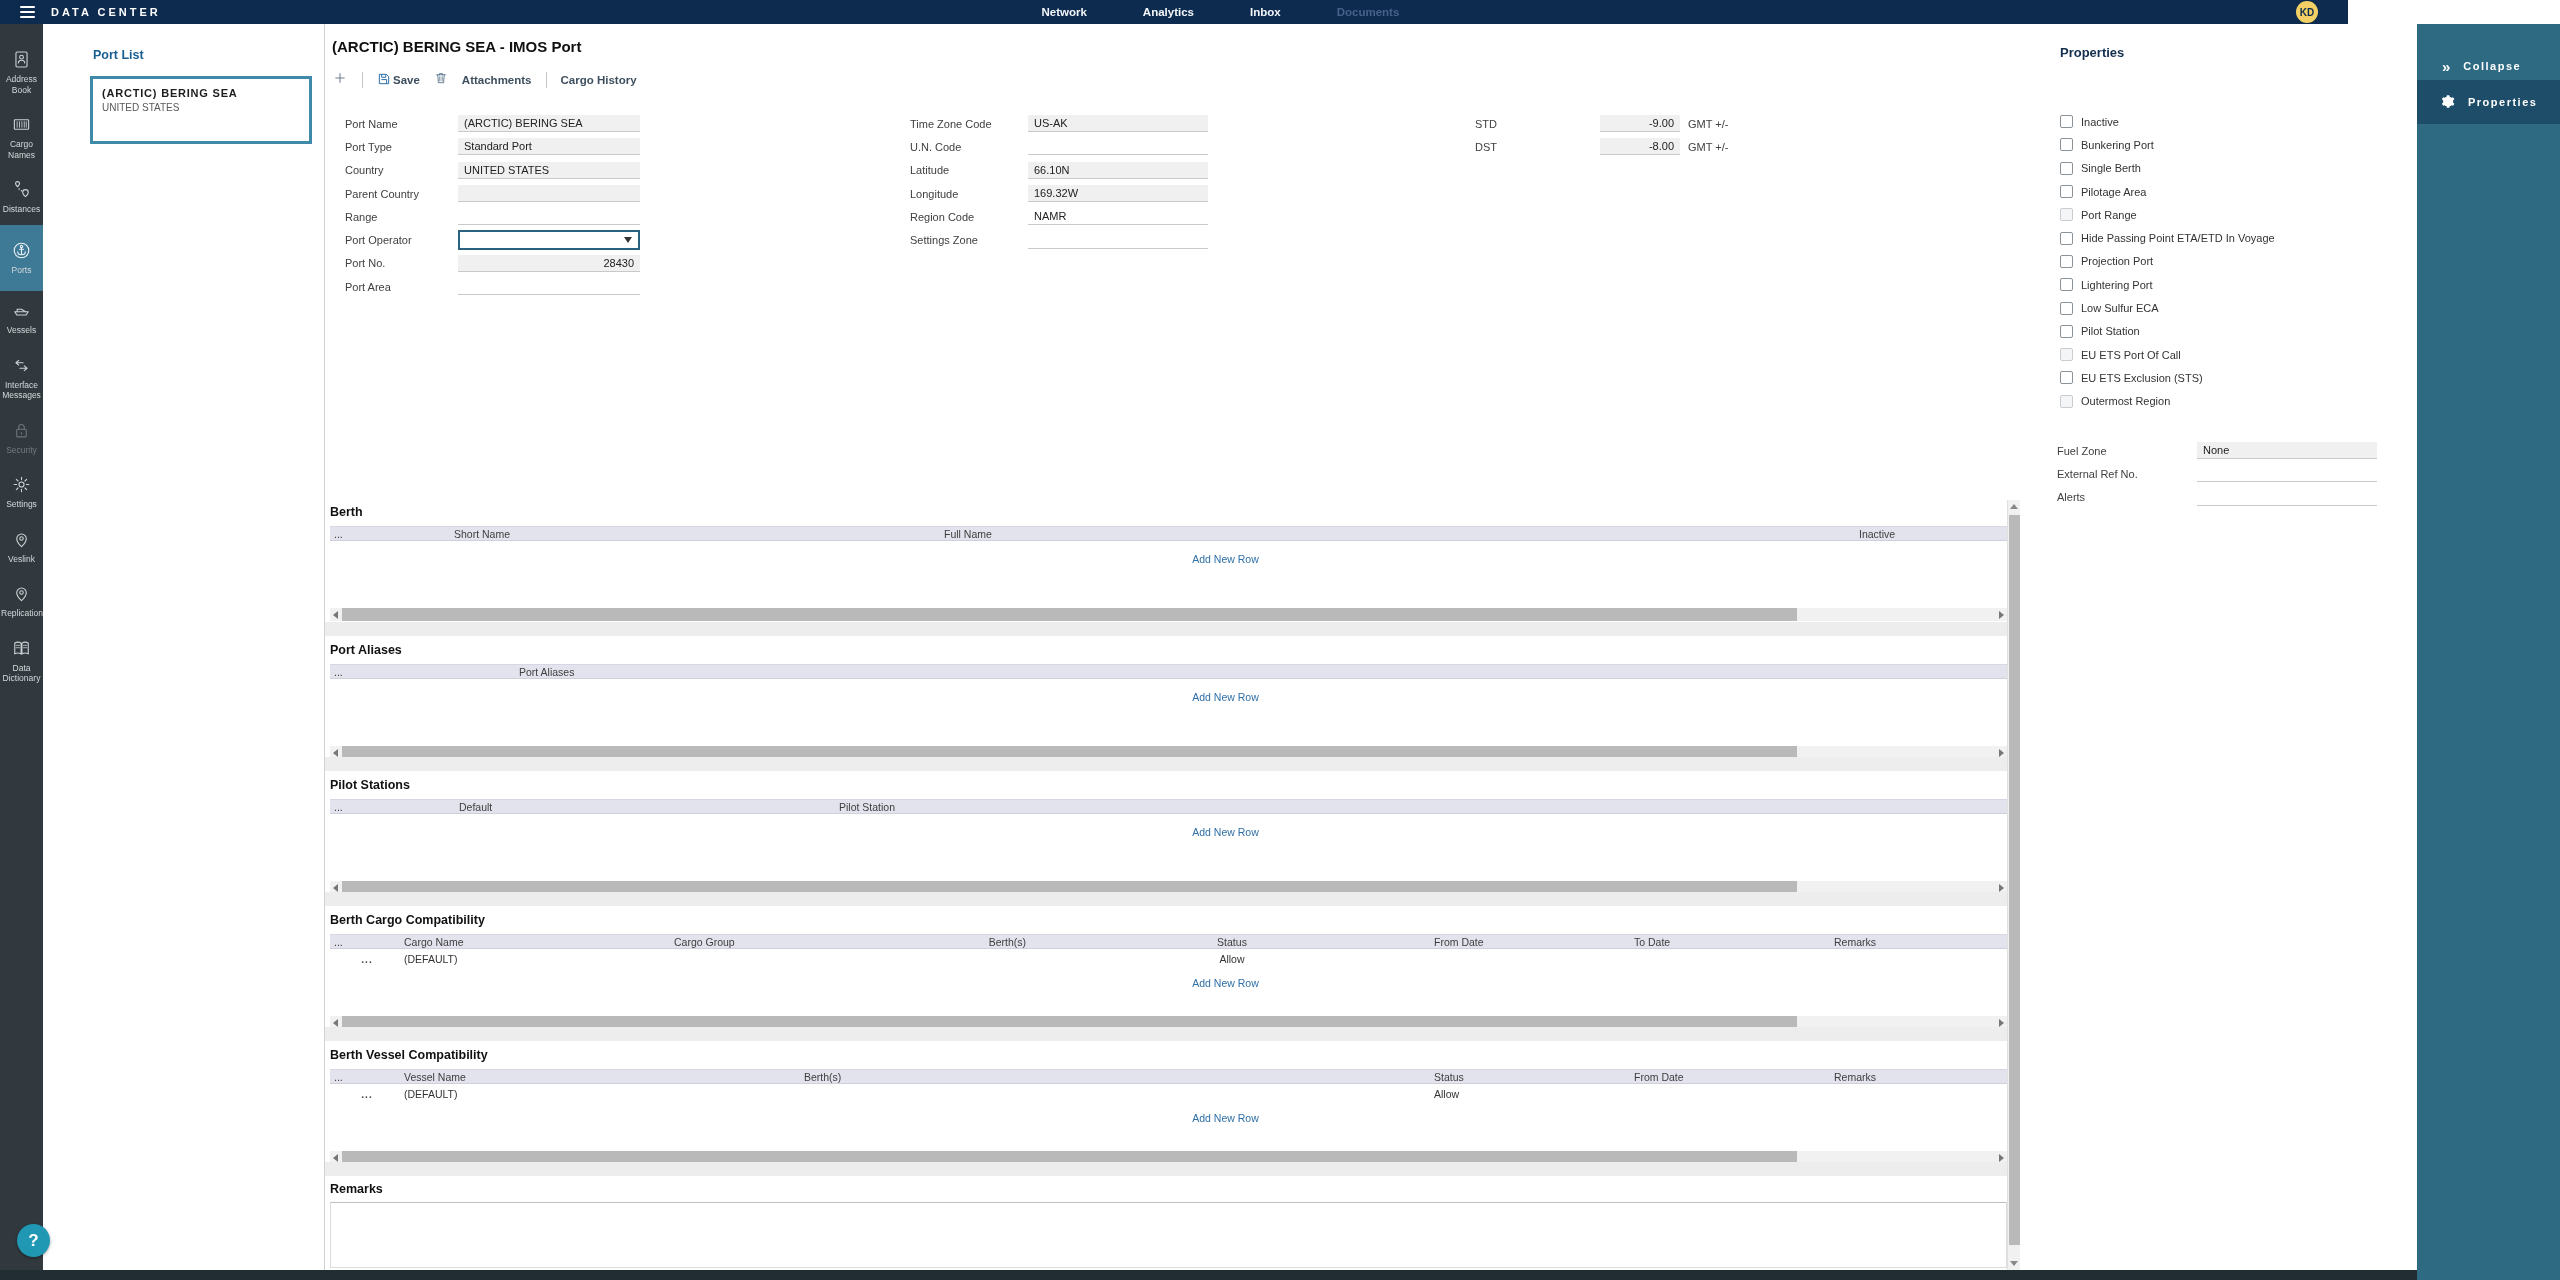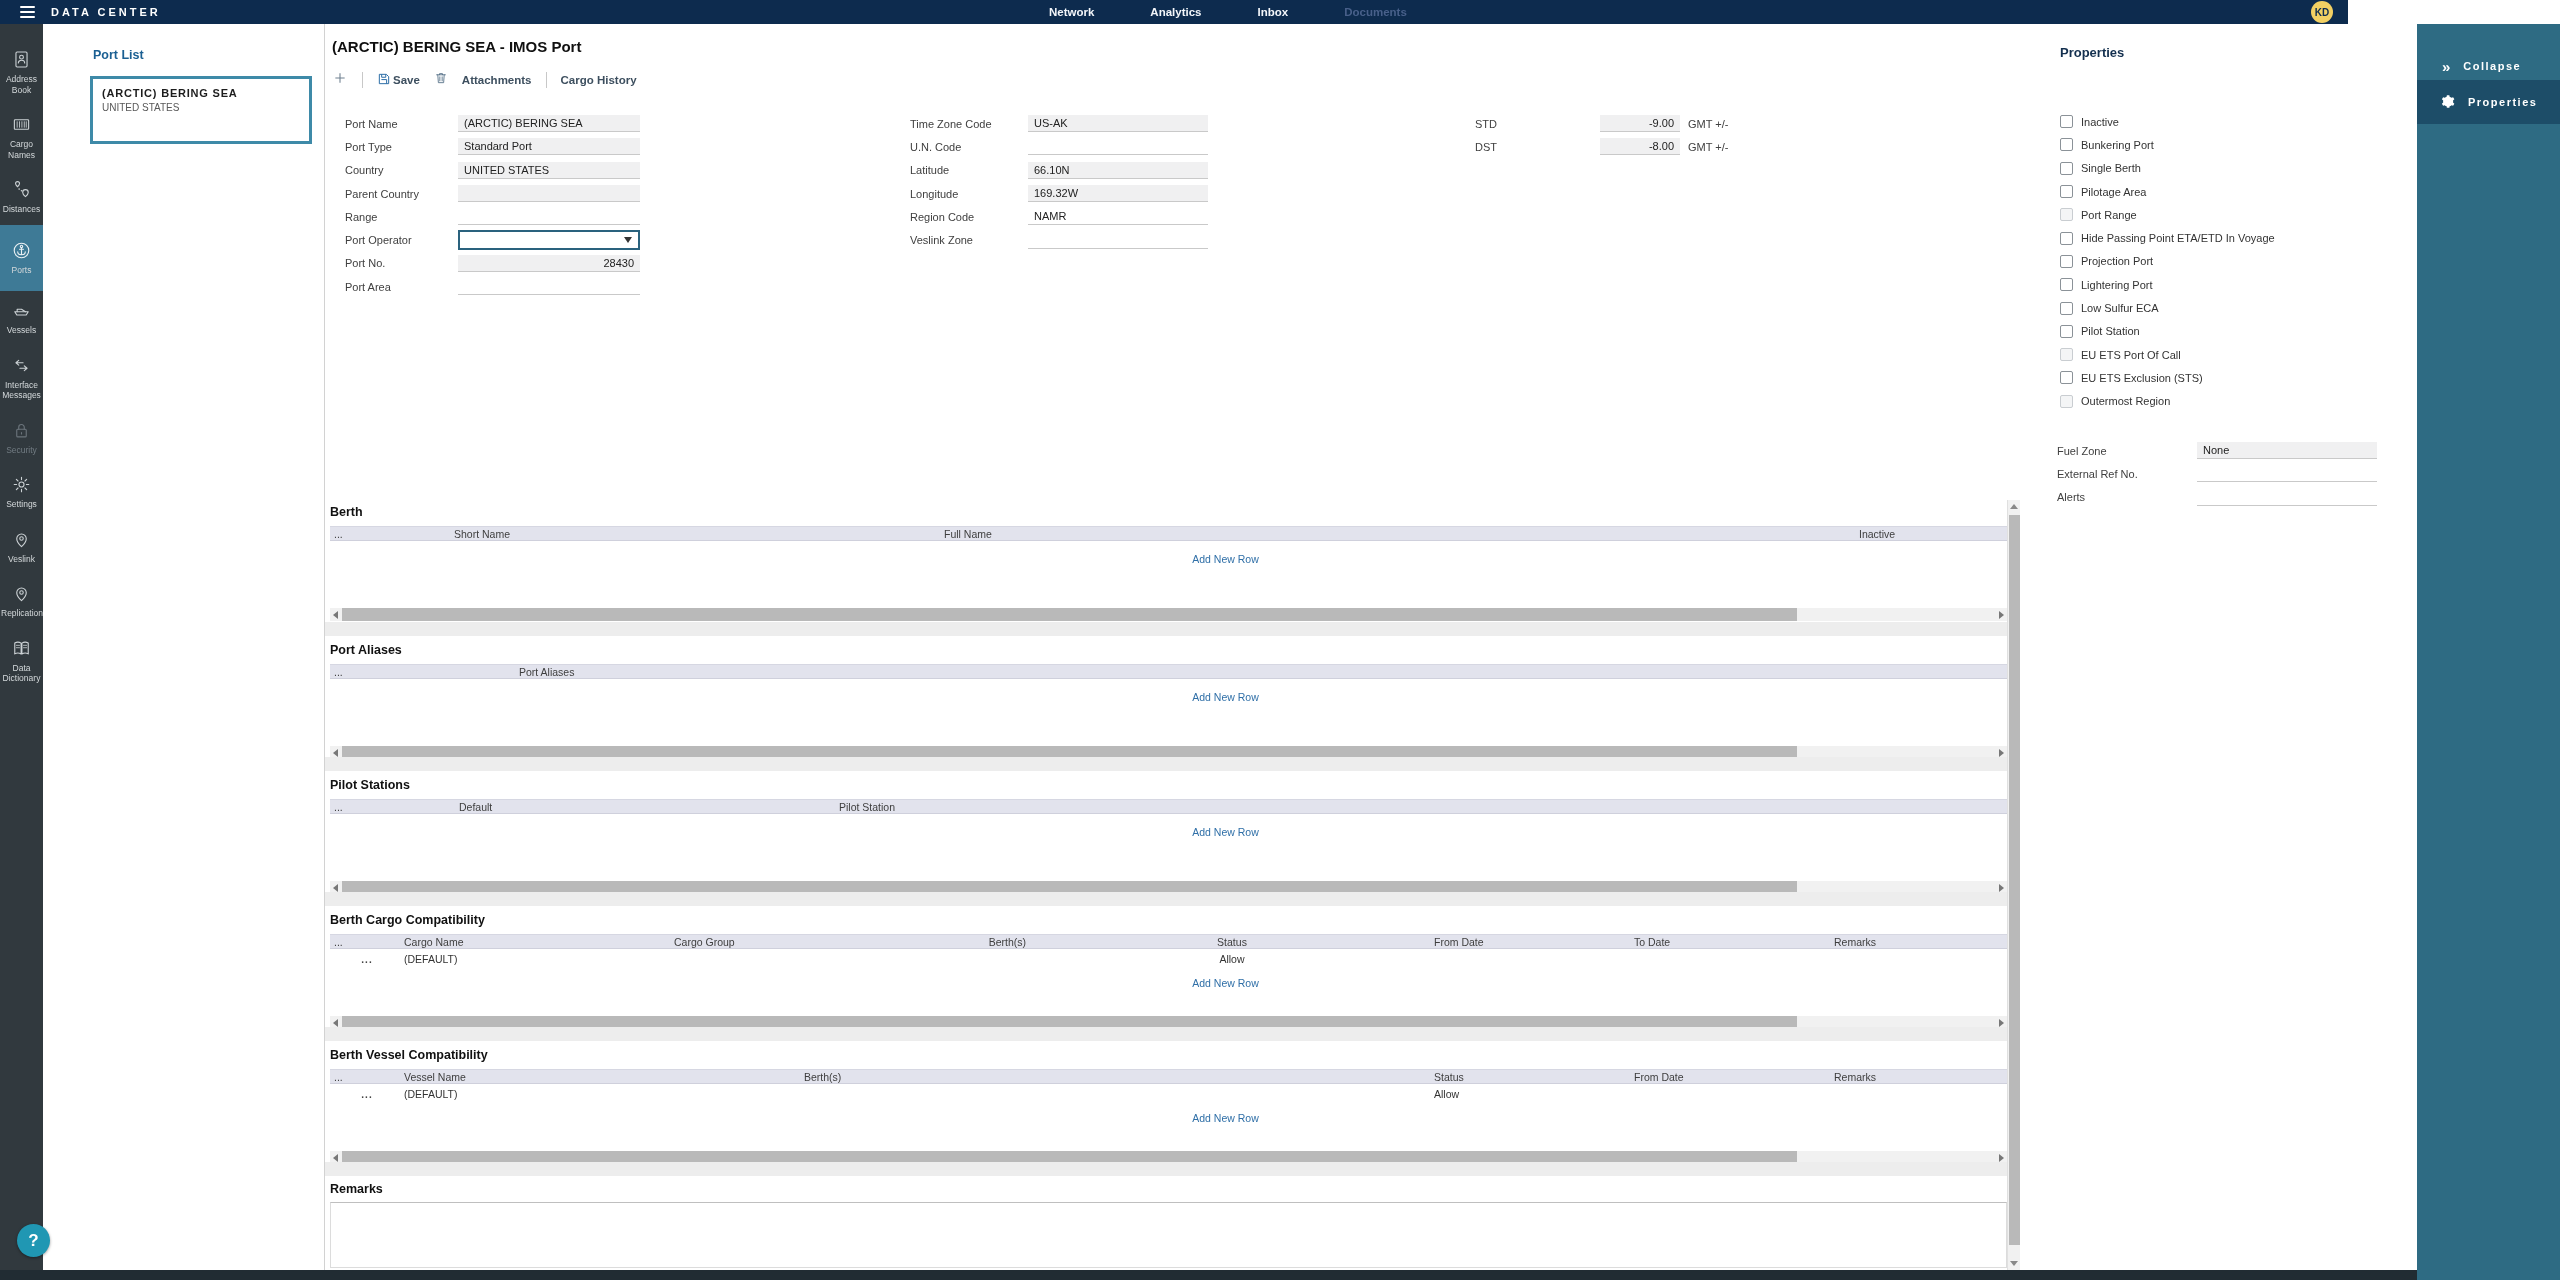--- a/index.html
+++ b/index.html
@@ -128,21 +128,21 @@
       </div>
     <div class="tb-title">DATA CENTER</div>
   </div>
   <div class="tb-right">
 
   <div class="tb-nav">Network</div>
       <div class="tb-nav">Analytics</div>
       <div class="tb-nav">Inbox</div>
       <div class="tb-nav disabled">Documents</div>
     </div>
-  <div style="display:flex;align-items:center;padding-right:15px">
+  <div style="display:flex;align-items:center;padding-right:30px">
     <div class="avatar">KD</div>
   </div>
 </div>
 
 <div class="sidebar">
   <div class="sb-item">
     <svg viewBox="0 0 24 24">
         <rect x="5" y="2.5" width="14" height="19" rx="1.5"></rect>
         <circle cx="12" cy="9" r="2.4"></circle>
         <path d="M8 16.5c0-2.2 1.8-3.6 4-3.6s4 1.4 4 3.6"></path>
@@ -336,21 +336,21 @@
           <span>169.32W</span>
         </div>
       </div>
     <div class="frow">
         <span class="flabel">Region Code</span>
       <div class="fbox">
           <span>NAMR</span>
         </div>
       </div>
     <div class="frow">
-        <span class="flabel">Veslink Zone</span>
+        <span class="flabel">Settings Zone</span>
       <div class="fbox">
           <span></span>
         </div>
       </div>
   </div>
 
   <div class="fcol c3" style="left:1150px;top:88px">
     <div class="frow">
         <span class="flabel">STD</span>
       <div class="fbox ro num">

